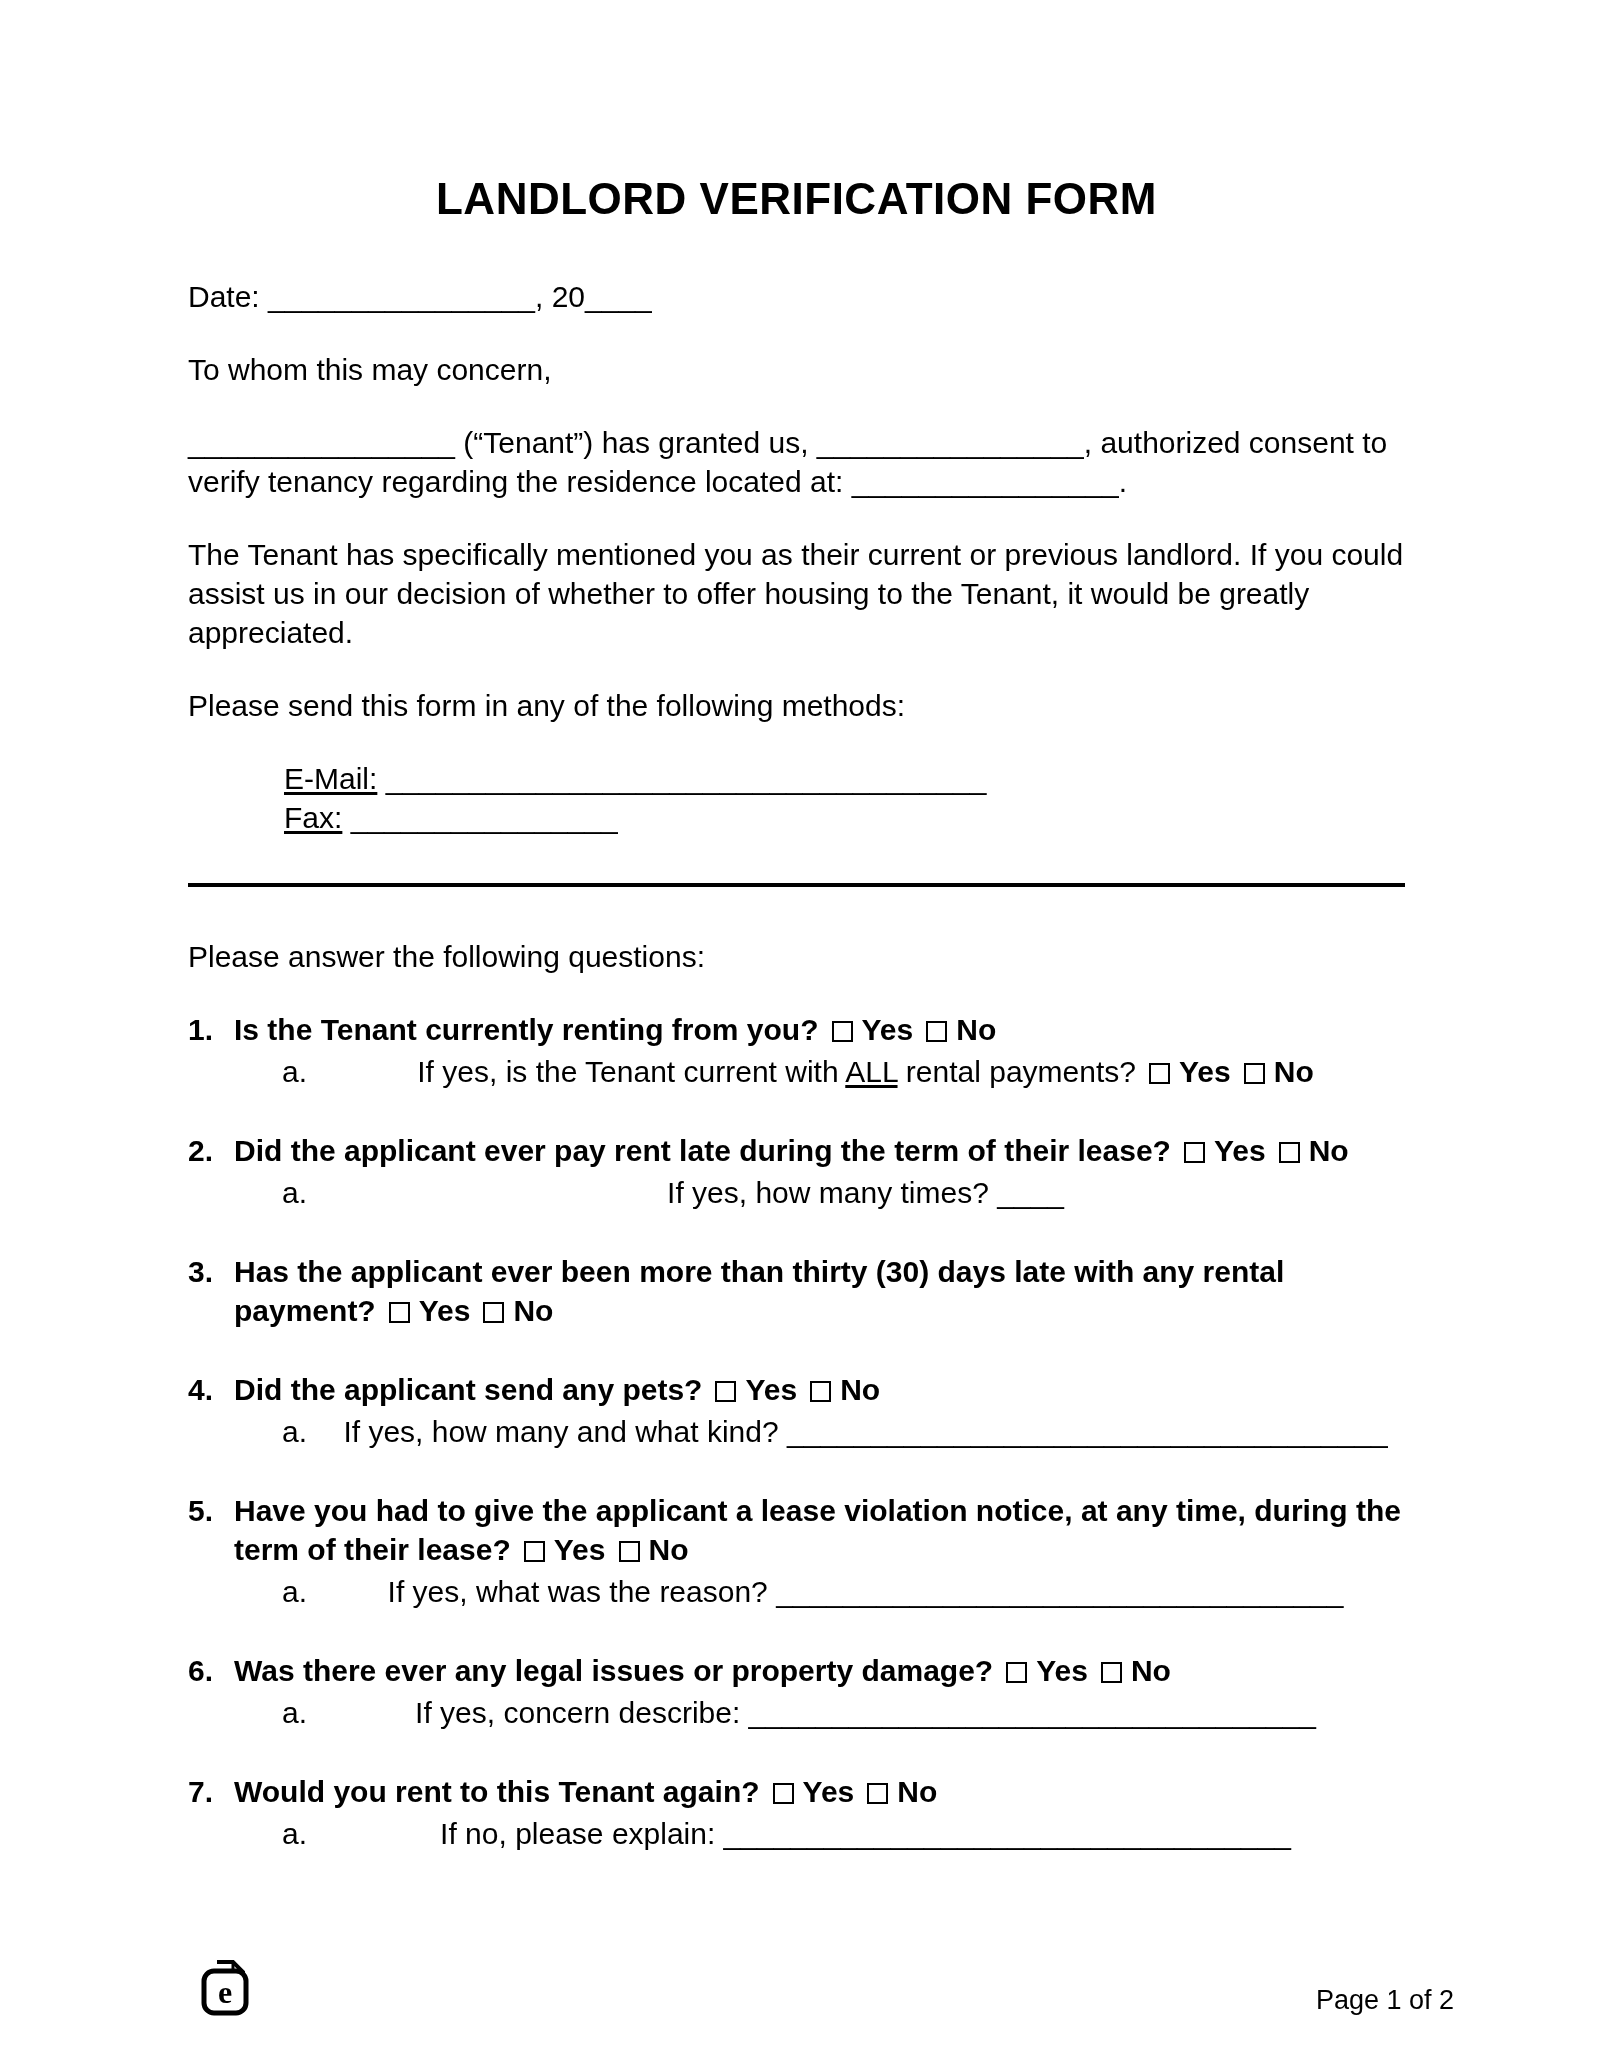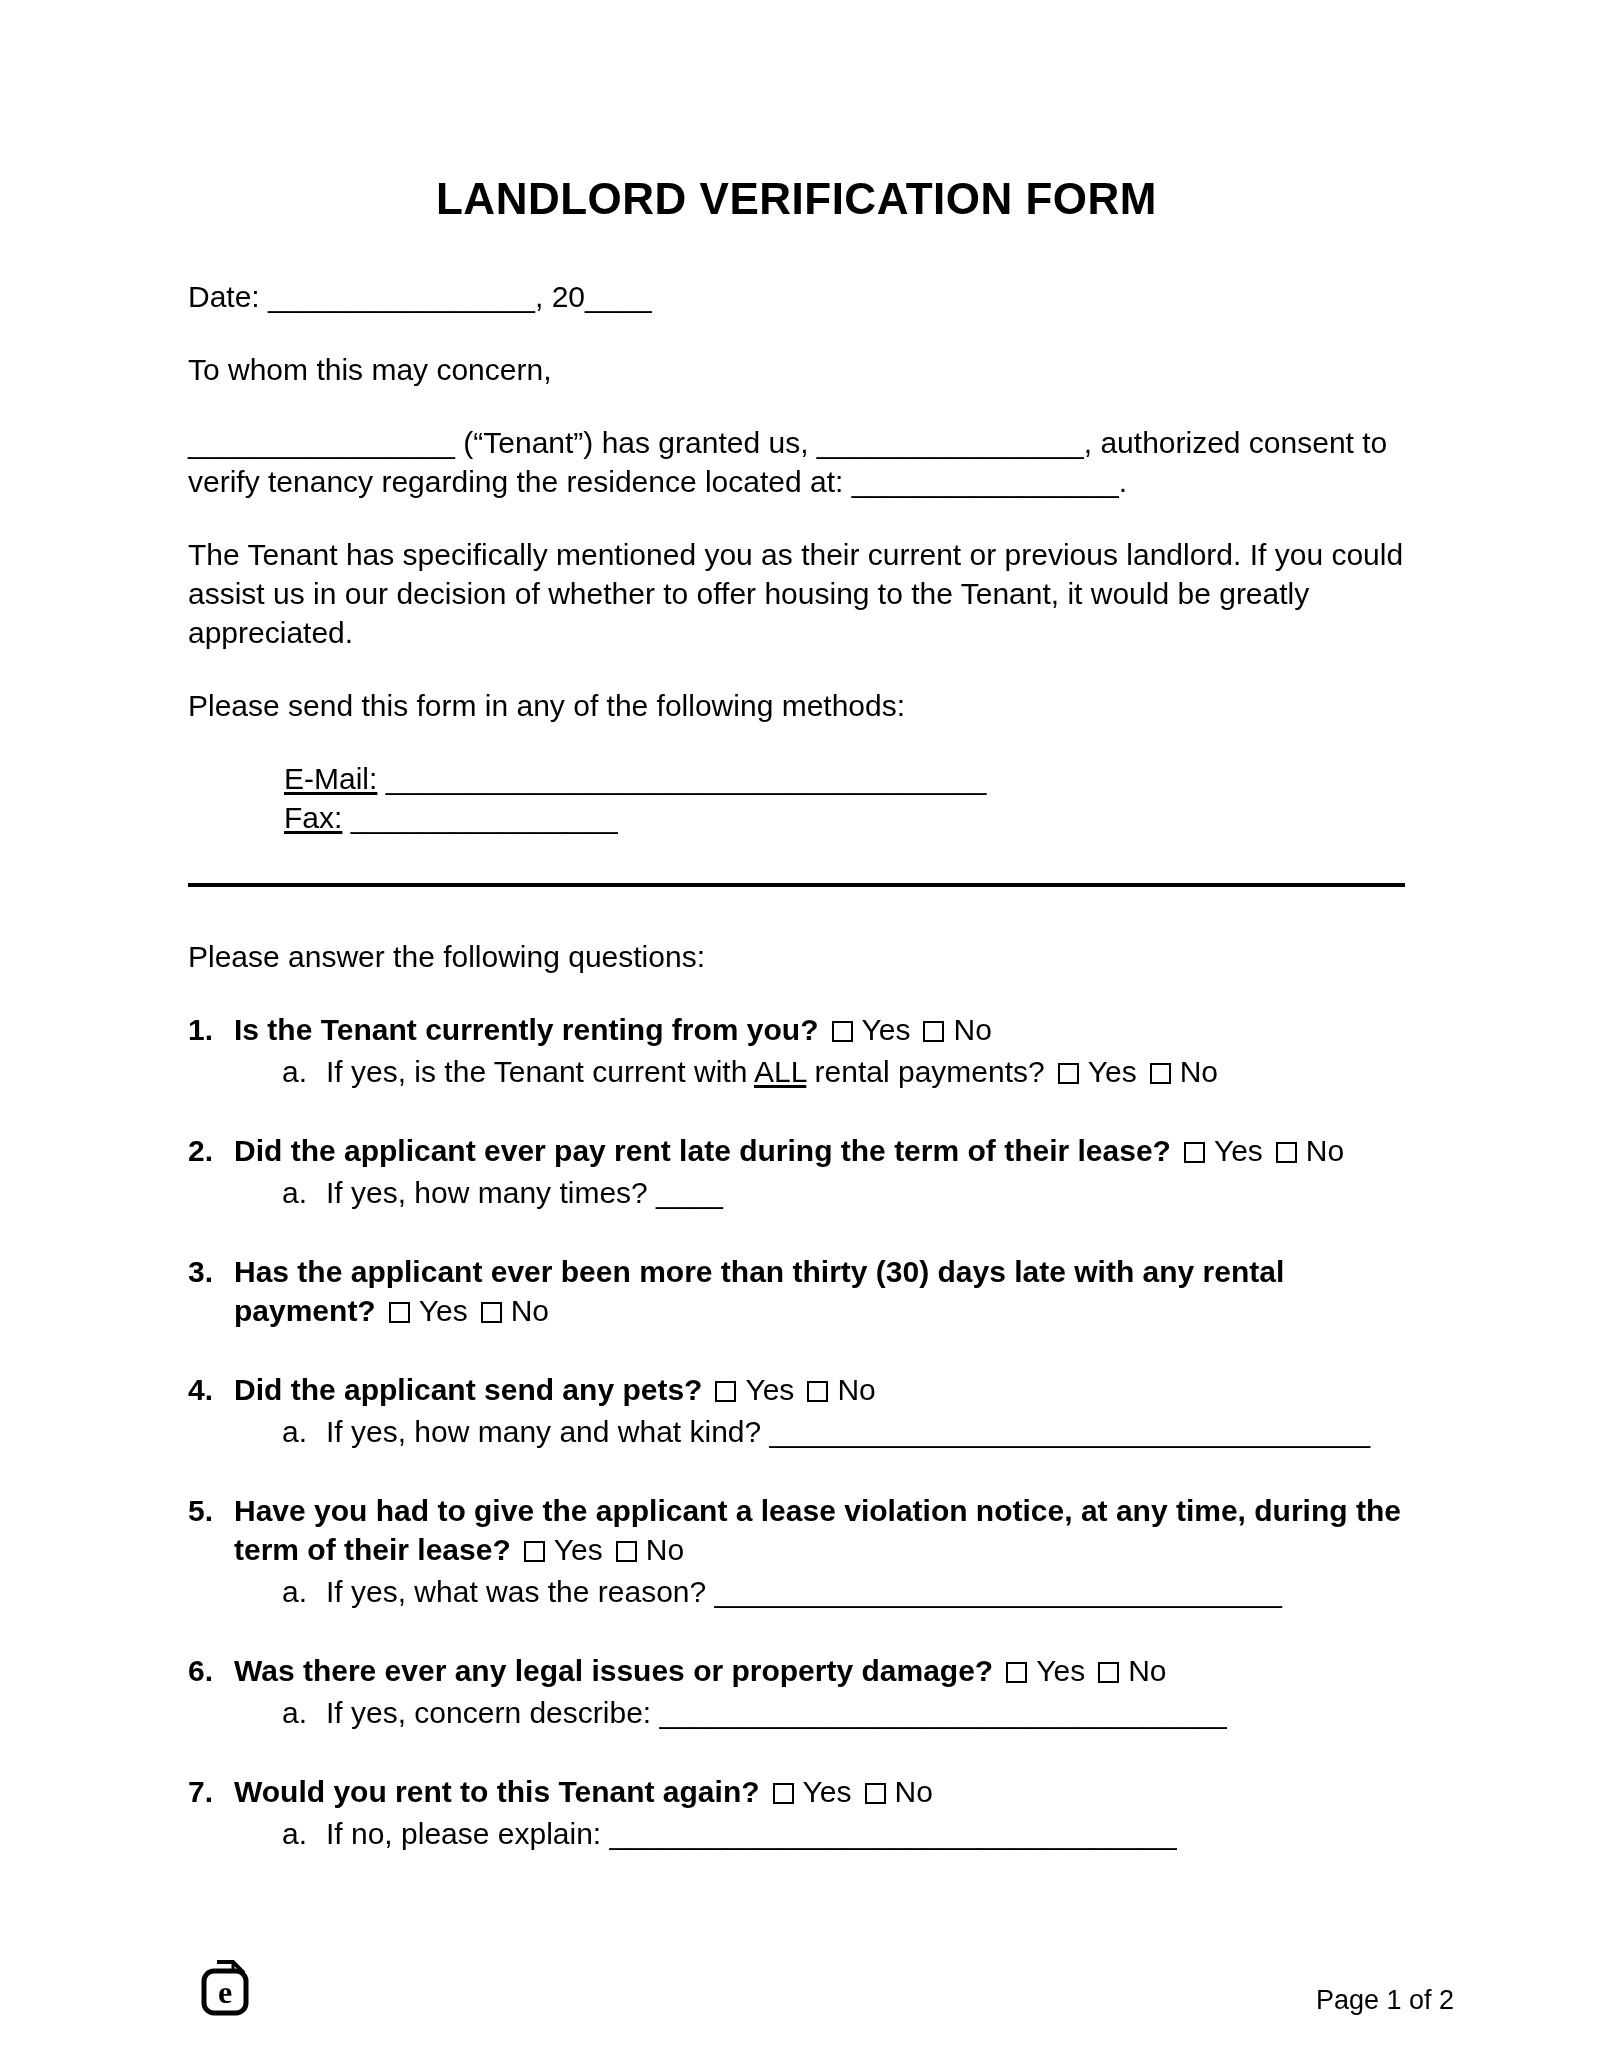--- a/index.html
+++ b/index.html
@@ -32,31 +32,31 @@
     border-top: 4px solid #000000;
     margin: 46px 0 50px 0;
   }
   .questions-heading { margin-bottom: 56px; }
   .question { display: flex; margin-bottom: 40px; }
   .q-num { flex: 0 0 46px; font-weight: bold; }
   .q-body { flex: 1; }
   .q-text { font-weight: bold; text-align: right; }
   .sub { display: flex; margin: 3px 0 0 48px; }
   .s-num { flex: 0 0 44px; }
-  .s-text { flex: 1; }
+  .s-text { flex: 1; text-align: center; }
   .cb {
     display: inline-block;
     width: 21px;
     height: 21px;
     border: 2px solid #000000;
     margin: 0 9px 0 13px;
     vertical-align: -2px;
     background: #ffffff;
   }
-  .yn { white-space: nowrap; font-weight: normal; }
+  .yn { white-space: nowrap; font-weight: bold; }
   .footer {
     position: absolute;
     left: 200px;
     right: 146px;
     bottom: 52px;
     display: flex;
     justify-content: space-between;
     align-items: flex-end;
   }
   .page-number { font-size: 27px; }

